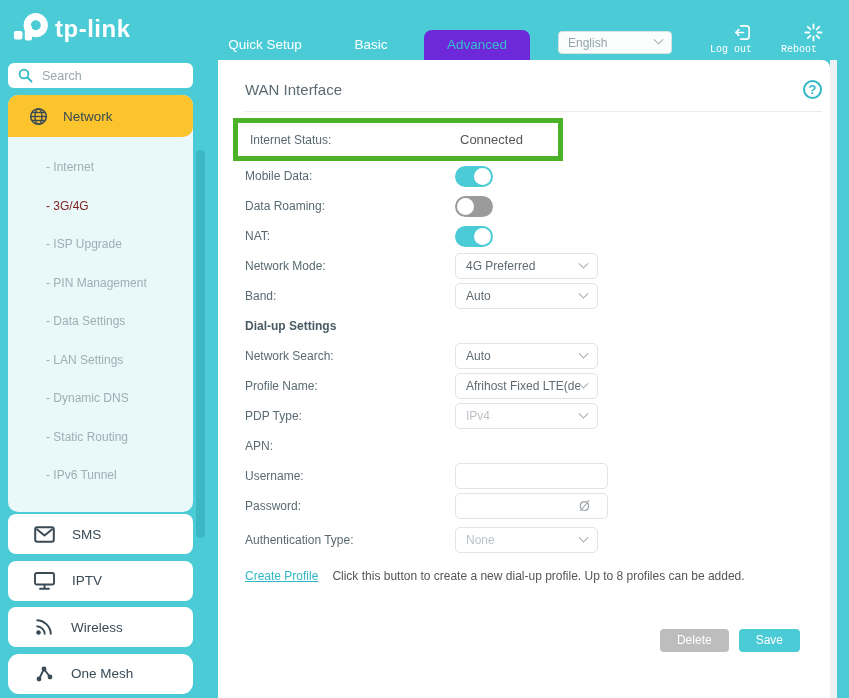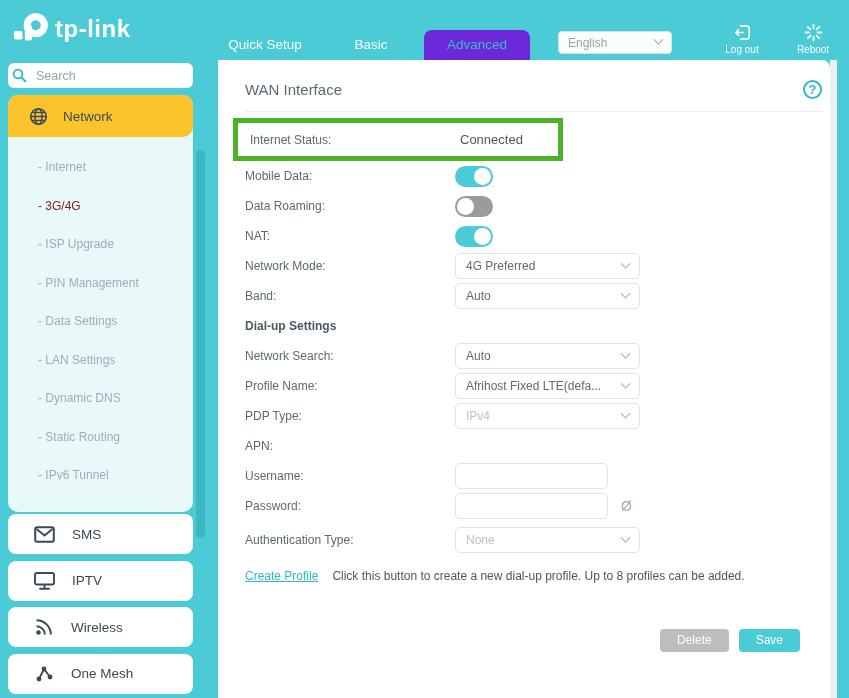--- a/index.html
+++ b/index.html
@@ -8,48 +8,48 @@
   .page { position:relative; width:849px; height:698px; background:#4ACBD6; overflow:hidden; }
 
   
   .header { position:absolute; left:0; top:0; width:849px; height:60px; background:#4ACBD6; }
   .logo { position:absolute; left:12px; top:11px; display:flex; align-items:center; gap:5px; }
   .logo-text { color:#fff; font-size:24px; font-weight:bold; letter-spacing:.5px; }
   .tabs { position:absolute; left:212px; top:0; height:60px; display:flex; align-items:flex-end; }
   .tab { width:106px; height:30px; line-height:30px; text-align:center; font-size:13.5px; color:#fff; cursor:pointer; }
   .tab.active { background:#6d28d9; color:#35BFCB; border-radius:8px 8px 0 0; }
   .lang-select { position:absolute; left:558px; top:31px; width:114px; height:23px; background:#fbfdfd; border:1px solid #d9e2e2; border-radius:4px; display:flex; align-items:center; justify-content:space-between; padding:0 9px; font-size:12px; color:#93a5ad; cursor:pointer; }
-  .hdr-action { position:absolute; top:23px; width:64px; text-align:center; color:#fff; cursor:pointer; }
+  .hdr-action { position:absolute; top:23px; width:64px; color:#fff; cursor:pointer;font-family:Liberation Mono, monospace; }
   .hdr-action .lbl { font-size:10px; margin-top:2px; }
   .hdr-action svg { display:block; margin:0 auto; }
 
   
-  .search-box { position:absolute; left:8px; top:63px; width:185px; height:25px; background:#fff; border-radius:6px; display:flex; align-items:center; gap:9px; padding:0 4px; }
+  .search-box { position:absolute; left:8px; top:63px; width:185px; height:25px; background:#fff; border-radius:6px; display:flex; align-items:center; gap:9px; padding:0 10px; }
   .search-box .txt { font-size:12.5px; color:#98a6ad; }
   .network-panel { position:absolute; left:8px; top:95px; width:185px; height:417px; background:#E9F8F9; border-radius:10px; }
   .network-header { height:42px; background:#FBC42D; border-radius:10px 10px 10px 0; display:flex; align-items:center; gap:15px; padding-left:21px; color:#3A4A55; font-size:13.5px; cursor:pointer; }
-  .submenu { padding:11px 0 0 30px; }
+  .submenu { padding:11px 0 0 30px;margin-left:8px; }
   .submenu-item { height:38.5px; line-height:38.5px; font-size:12px; color:#9FAEB6; cursor:pointer; }
   .submenu-item.active { color:#7f1d1d; }
   .side-card { position:absolute; left:8px; width:185px; height:40px; background:#fff; border-radius:8px; display:flex; align-items:center; gap:17px; padding-left:26px; color:#3A4A55; font-size:13.5px; cursor:pointer; }
   .side-scroll-thumb { position:absolute; left:196px; top:150px; width:9px; height:388px; background:#3CB7C4; border-radius:5px; }
 
   
   .main { position:absolute; left:218px; top:60px; width:612px; height:638px; background:#fff; border-radius:0 8px 0 0; padding-left:27px; }
   .scroll-track { position:absolute; left:830px; top:60px; width:7px; height:638px; background:#eef1f1; }
   .title-row { width:577px; padding-top:20px; display:flex; justify-content:space-between; align-items:center; }
   .page-title { font-size:15px; color:#5A6A72; }
   .divider { width:577px; height:1px; background:#ECECEC; margin-top:12px; }
   .green-box { margin-left:-12px; margin-top:6px; width:330px; height:43px; border:5px solid #4CB228; display:flex; align-items:center; padding-left:12px; }
   .green-box .row-label { width:210px; }
   .status-value { font-size:13px; color:#555; }
   .row { width:577px; height:30px; display:flex; align-items:center; }
   .row-label { width:210px; font-size:12px; color:#5A6A72; }
   .row-label.bold { font-weight:bold; color:#4A5A62; }
-  .control { width:185px; position:relative; }
+  .control { width:143px; position:relative; }
   .sel { height:26px; background:#fff; border:1px solid #E3E3E3; border-radius:5px; display:flex; align-items:center; justify-content:space-between; padding:0 10px; font-size:12px; color:#5F6A72; cursor:pointer; }
   .sel.disabled { color:#BCC3C8; }
   .chev { width:7px; height:7px; border-right:1.5px solid #9FA8AD; border-bottom:1.5px solid #9FA8AD; transform:rotate(45deg) translate(-2px,-2px); flex:none; }
   .inp { width:153px; height:26px; border:1px solid #E3E3E3; border-radius:5px; padding:0 10px; font-size:12px; color:#5F6A72; outline:none; background:#fff; font-family:"Liberation Sans", sans-serif; }
   .inp.dim { color:#BCC3C8; }
   .eye { position:absolute; right:8px; top:5px; font-size:14px; color:#9FA8AD; cursor:pointer; line-height:16px; }
   .auth-row { margin-top:4px; }
   .create-row { margin-top:14px; display:flex; align-items:center; gap:14px; width:577px; }
   .create-link { font-size:12px; color:#2FB9C6; text-decoration:underline; cursor:pointer; }
   .create-desc { font-size:12px; color:#555; }
@@ -164,21 +164,21 @@
     <span>IPTV</span>
   </div>
   <div class="side-card" style="top:607px;">
     <svg width="20" height="20" viewBox="0 0 20 20">
       <circle cx="4.5" cy="15.5" r="2.3" fill="#3A4A55"></circle>
       <path d="M2.5 9.2 a8.3 8.3 0 0 1 8.3 8.3" fill="none" stroke="#3A4A55" stroke-width="2"></path>
       <path d="M2.5 3.2 a14.3 14.3 0 0 1 14.3 14.3" fill="none" stroke="#3A4A55" stroke-width="2"></path>
     </svg>
     <span>Wireless</span>
   </div>
-  <div class="side-card" style="top:653.5px;">
+  <div class="side-card" style="top:653.5px;border-radius:11px;">
     <svg width="20" height="20" viewBox="0 0 20 20">
       <line x1="5" y1="15" x2="10" y2="5" stroke="#3A4A55" stroke-width="1.8"></line>
       <line x1="10" y1="5" x2="16" y2="13" stroke="#3A4A55" stroke-width="1.8"></line>
       <circle cx="5" cy="15" r="2.4" fill="#3A4A55"></circle>
       <circle cx="10" cy="5" r="2.4" fill="#3A4A55"></circle>
       <circle cx="16" cy="13" r="2.4" fill="#3A4A55"></circle>
     </svg>
     <span>One Mesh</span>
   </div>
 

